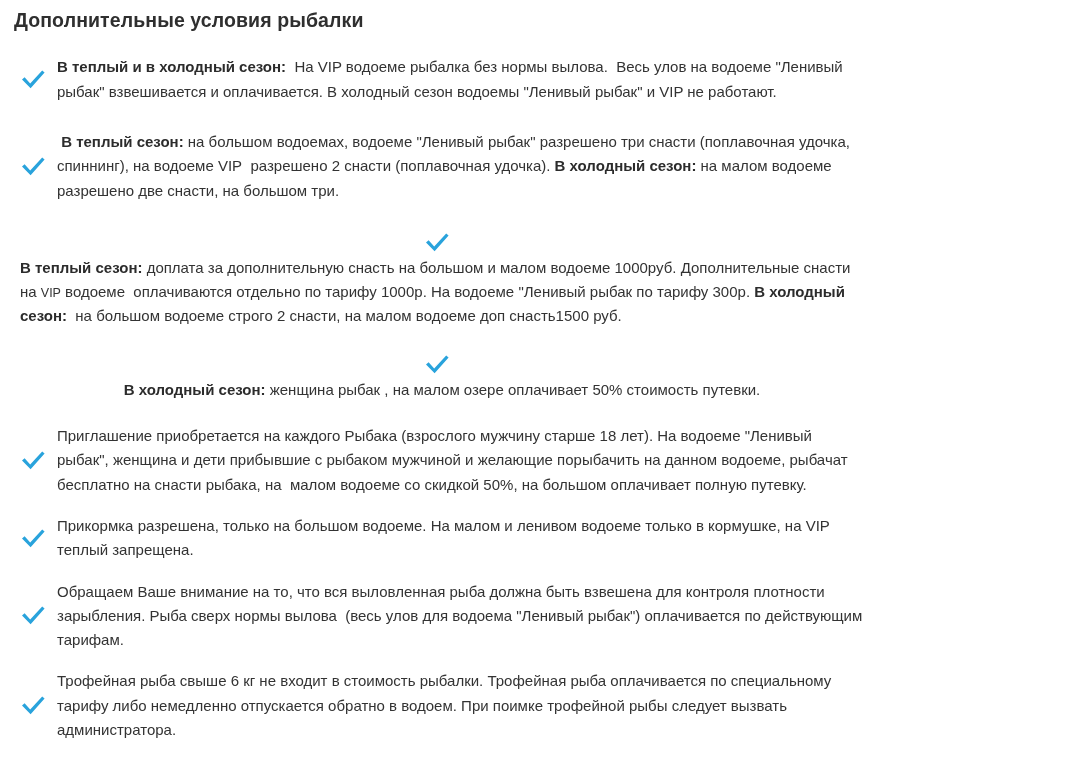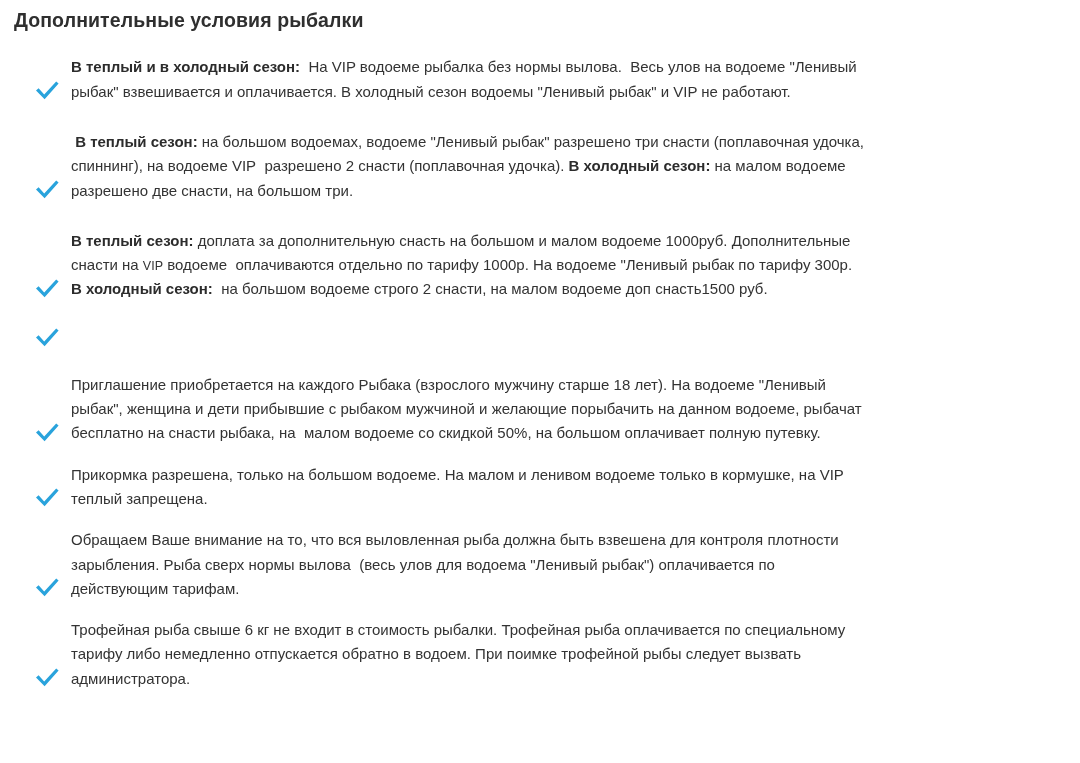--- a/index.html
+++ b/index.html
@@ -31,22 +31,22 @@
     line-height: 1.3;
   }
   .list {
     margin: 0;
     padding: 0;
     list-style: none;
     margin-top: 22px;
   }
   .list-item {
     display: flex;
-    align-items: flex-end;
-    padding-left: 34px;
+    align-items: center;
+    padding-left: 20px;
     margin-bottom: 17px;
   }
   .check-icon {
     flex: 0 0 auto;
     width: 26px;
     height: 24px;
     margin-right: 11px;
     margin-top: 3px;
     position: relative;
   }
@@ -60,21 +60,21 @@
     max-width: 930px;
   }
   .item-text b {
     font-weight: bold;
     color: #2c2c2c;
   }
   .small-caps {
     font-size: 12.5px;
   }
   
-  .gap-lg { margin-bottom: 22px; }
+  .gap-lg { margin-bottom: 22px; flex-direction: column; }
   .gap-xl { margin-bottom: 26px; }
 </style>
 </head>
 <body>
 
 <div class="page">
 
   <h1 class="page-title">Дополнительные условия рыбалки</h1>
 
   <ul class="list">
@@ -105,20 +105,21 @@
       </span>
       <span class="item-text"><b>В теплый сезон:</b> доплата за дополнительную снасть на большом и малом водоеме 1000руб. Дополнительные снасти на <span class="small-caps">VIP</span> водоеме&nbsp; оплачиваются отдельно по тарифу 1000р. На водоеме "Ленивый рыбак по тарифу 300р. <b>В холодный сезон:</b>&nbsp; на большом водоеме строго 2 снасти, на малом водоеме доп снасть1500 руб.</span>
     </li>
 
     <li class="list-item gap-lg">
       <span class="check-icon">
         <svg width="26" height="24" viewBox="0 0 26 24" xmlns="http://www.w3.org/2000/svg">
           <path d="M2 10.5 L4.6 8.2 L10.2 14.4 L22.2 1.4 L24.6 3.6 L10.6 19.2 Z" fill="#29a3dc"></path>
         </svg>
       </span>
+      <span class="item-text"><b>В холодный сезон:</b> женщина рыбак , на малом озере оплачивает 50% стоимость путевки.</span>
     </li>
 
     <li class="list-item">
       <span class="check-icon">
         <svg width="26" height="24" viewBox="0 0 26 24" xmlns="http://www.w3.org/2000/svg">
           <path d="M2 10.5 L4.6 8.2 L10.2 14.4 L22.2 1.4 L24.6 3.6 L10.6 19.2 Z" fill="#29a3dc"></path>
         </svg>
       </span>
       <span class="item-text">Приглашение приобретается на каждого Рыбака (взрослого мужчину старше 18 лет). На водоеме "Ленивый рыбак", женщина и дети прибывшие с рыбаком мужчиной и желающие порыбачить на данном водоеме, рыбачат бесплатно на снасти рыбака, на&nbsp; малом водоеме со скидкой 50%, на большом оплачивает полную путевку.</span>
     </li>

